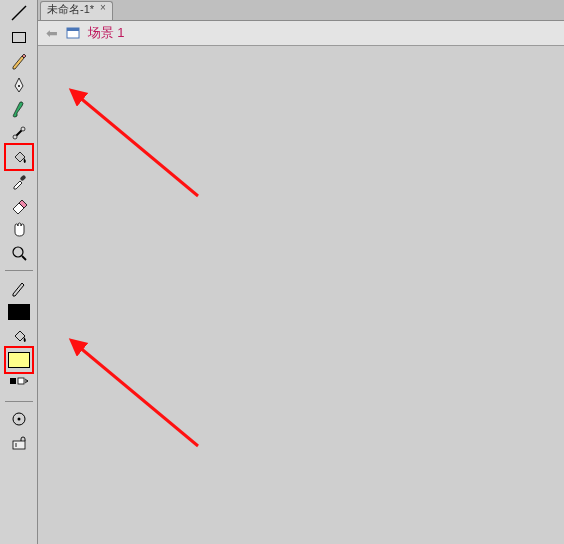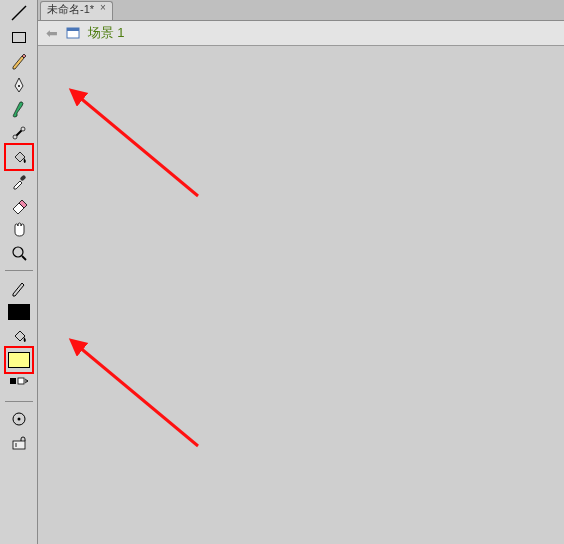--- a/index.html
+++ b/index.html
@@ -12,21 +12,21 @@
   .swatch{width:22px;height:16px;border:1px solid #000;box-sizing:border-box;display:block}
   .sep{width:28px;height:1px;background:#8a8a8a;margin:4px auto 6px auto}
   
   .main{flex:1;display:flex;flex-direction:column;background:#bfbfbf}
   .tabbar{height:20px;background:#bfbfbf;display:flex;align-items:flex-end;padding-left:2px;border-bottom:1px solid #8a8a8a}
   .tab{height:18px;background:#d9d9d9;border:1px solid #8a8a8a;border-bottom:none;border-radius:3px 3px 0 0;display:flex;align-items:flex-start;padding:0 6px;font-size:11px;color:#333;gap:6px}
   .tab-close{font-size:10px;color:#555;cursor:pointer}
   .scenebar{height:24px;background:#e4e4e4;border-bottom:1px solid #9a9a9a;display:flex;align-items:center;padding-left:8px;gap:8px}
   .back-arrow{color:#9a9a9a;font-size:14px}
   .scene-ico{width:14px;height:14px}
-  .scene-label{font-size:13px;color:#4d7c0f}
+  .scene-label{font-size:13px;color:#be185d}
   .stage{flex:1;background:#cfcfcf;position:relative}
   
   .arrow{position:absolute;pointer-events:none}
 </style>
 </head>
 <body>
 
 <div class="app">
 
   <div class="toolbox">

